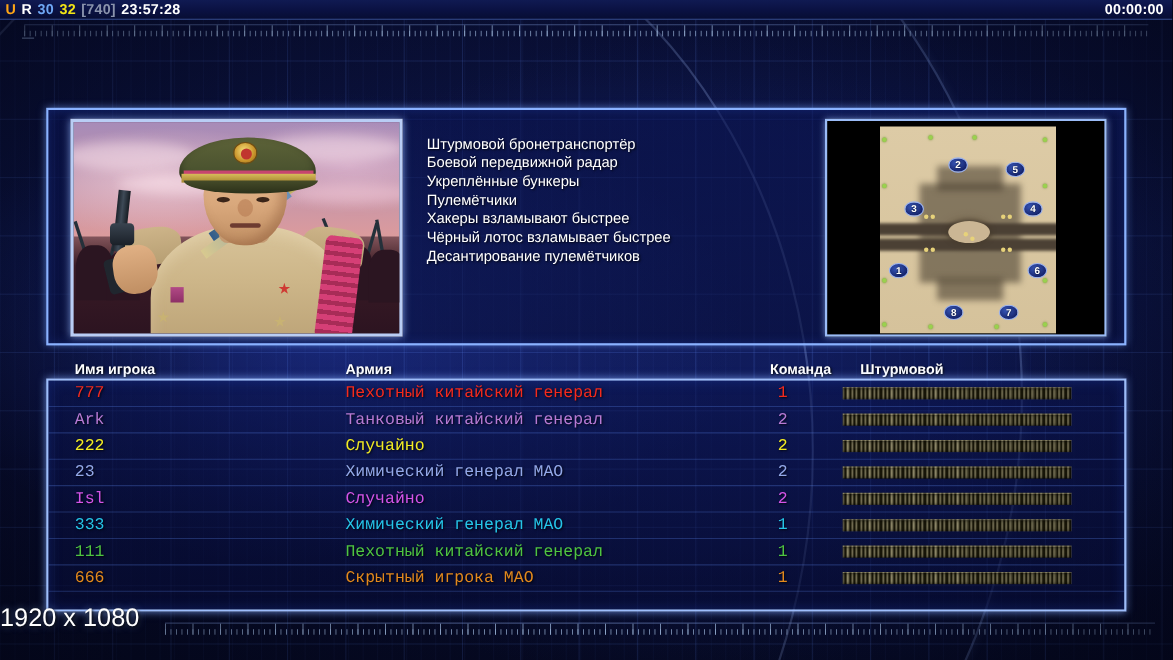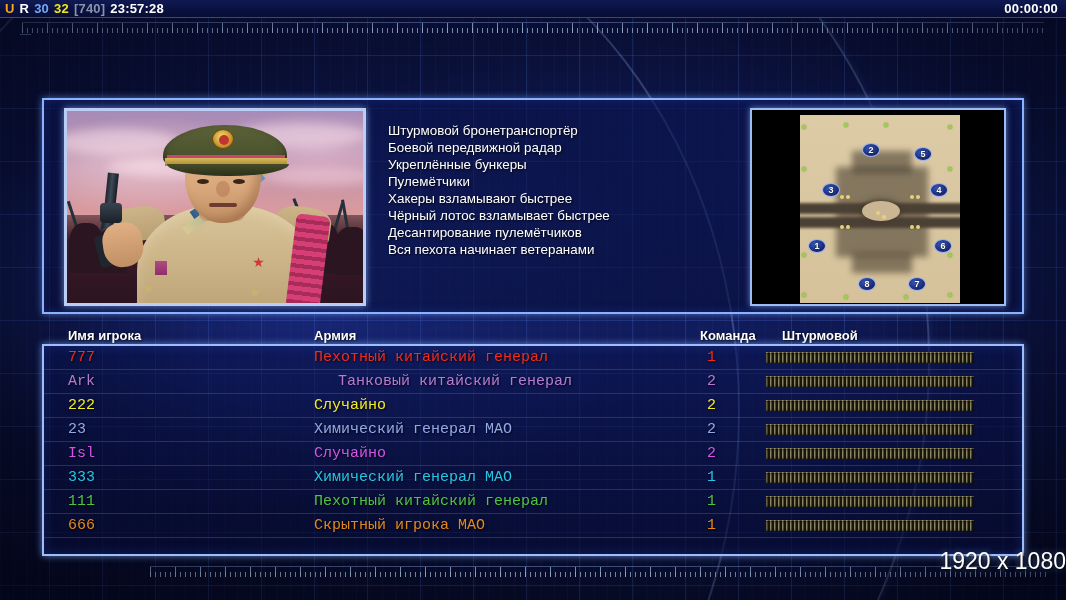--- a/index.html
+++ b/index.html
@@ -425,21 +425,21 @@
         #8a8466 0 1px,
         #4c4833 1px 2px,
         #171508 2px 4px);
     box-shadow: inset 0 0 3px rgba(0,0,0,.8);
     border-top: 1px solid rgba(180,175,140,.35);
   }
 
   #footer-res {
     position: absolute; left: 0; top: 548px;
     width: 1066px;
-    text-align: right;
+    text-align: left;
     color: #ffffff;
     font-size: 23px;
     text-shadow: 1px 1px 3px #000, 0 0 7px rgba(150,190,255,.5);
     z-index: 30;
   }
 </style>
 </head>
 <body>
 
 <div id="screen">
@@ -526,21 +526,20 @@
       </div>
 
       <div id="abilities">
         <div class="ab">Штурмовой бронетранспортёр</div>
         <div class="ab">Боевой передвижной радар</div>
         <div class="ab">Укреплённые бункеры</div>
         <div class="ab">Пулемётчики</div>
         <div class="ab">Хакеры взламывают быстрее</div>
         <div class="ab">Чёрный лотос взламывает быстрее</div>
         <div class="ab">Десантирование пулемётчиков</div>
-        <div class="ab">Вся пехота начинает ветеранами</div>
       </div>
 
       <div id="minimap-wrap">
         <div id="minimap">
           <div class="mm-dark" style="left:36px; top:52px; width:92px; height:90px;"></div>
           <div class="mm-dark" style="left:52px; top:36px; width:60px; height:22px;"></div>
           <div class="mm-dark" style="left:52px; top:138px; width:60px; height:20px;"></div>
           <div class="mm-band-h" style="top:88px;"></div>
           <div class="mm-band-h" style="top:102px;"></div>
           <div class="mm-eye"></div>
@@ -607,21 +606,21 @@
 
     <div id="list-panel">
         <div class="prow">
           <div class="c-name" style="color: rgb(244, 42, 28);">777</div>
           <div class="c-army" style="color: rgb(244, 42, 28);">Пехотный китайский генерал</div>
           <div class="c-team" style="color: rgb(244, 42, 28);">1</div>
           <div class="c-prog"></div>
         </div>
         <div class="prow">
           <div class="c-name" style="color: rgb(183, 122, 212);">Ark</div>
-          <div class="c-army" style="color: rgb(183, 122, 212); margin-left: 24px;">Танковый китайский генерал</div>
+          <div class="c-army" style="color: rgb(183, 122, 212);">Танковый китайский генерал</div>
           <div class="c-team" style="color: rgb(183, 122, 212);">2</div>
           <div class="c-prog"></div>
         </div>
         <div class="prow">
           <div class="c-name" style="color: rgb(243, 236, 35);">222</div>
           <div class="c-army" style="color: rgb(243, 236, 35);">Случайно</div>
           <div class="c-team" style="color: rgb(243, 236, 35);">2</div>
           <div class="c-prog"></div>
         </div>
         <div class="prow">

